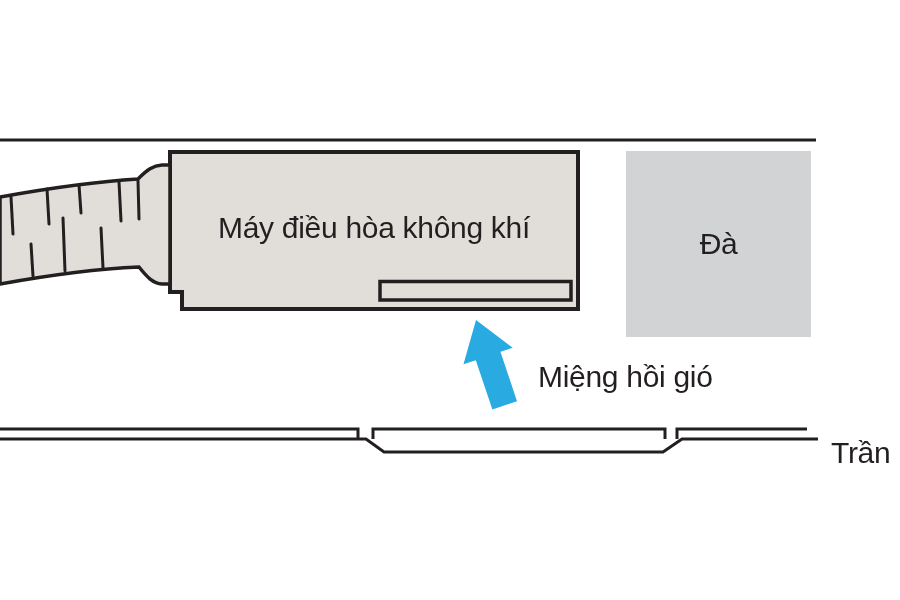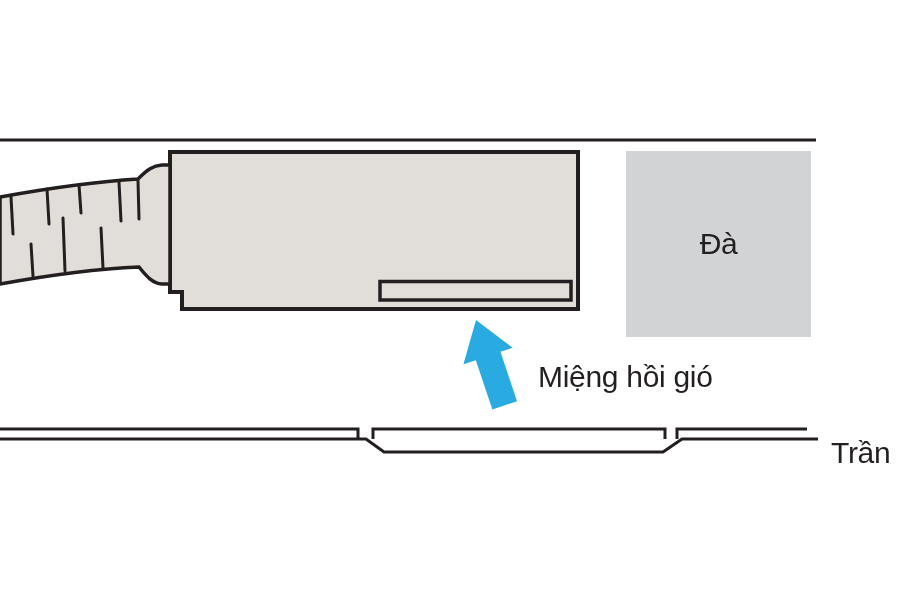--- a/index.html
+++ b/index.html
@@ -78,20 +78,21 @@
         <line x1="138" y1="181" x2="139" y2="219"></line>
         <line x1="31" y1="244" x2="33" y2="276"></line>
         <line x1="63" y1="218" x2="65" y2="271"></line>
         <line x1="101" y1="228" x2="103" y2="268"></line>
       </g>
     </g>
 
     <polygon points="0,0 26,38 13,38 13,90 -13,90 -13,38 -26,38" transform="translate(476,320) rotate(-18.6)" class="arrow"></polygon>
   </svg>
 
+  <div class="lbl centered" style="left:170px;top:152px;width:408px;height:152px;">Máy điều hòa không khí</div>
 
   <div class="lbl" style="left:538px;top:360px;">Miệng hồi gió</div>
 
   <div class="lbl centered" style="left:626px;top:151px;width:185px;height:186px;">Đà</div>
 
   <div class="lbl" style="left:831px;top:436px;">Trần</div>
 
 </div>
 
 </body></html>

